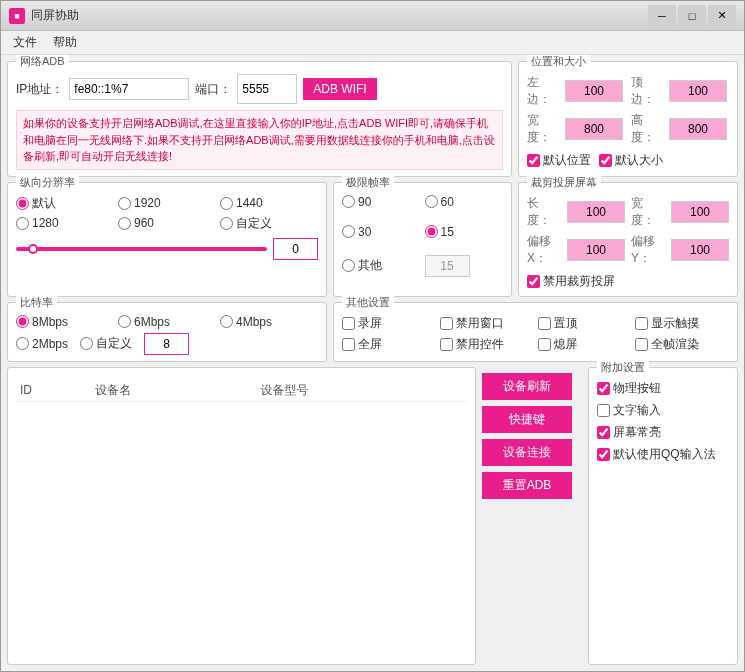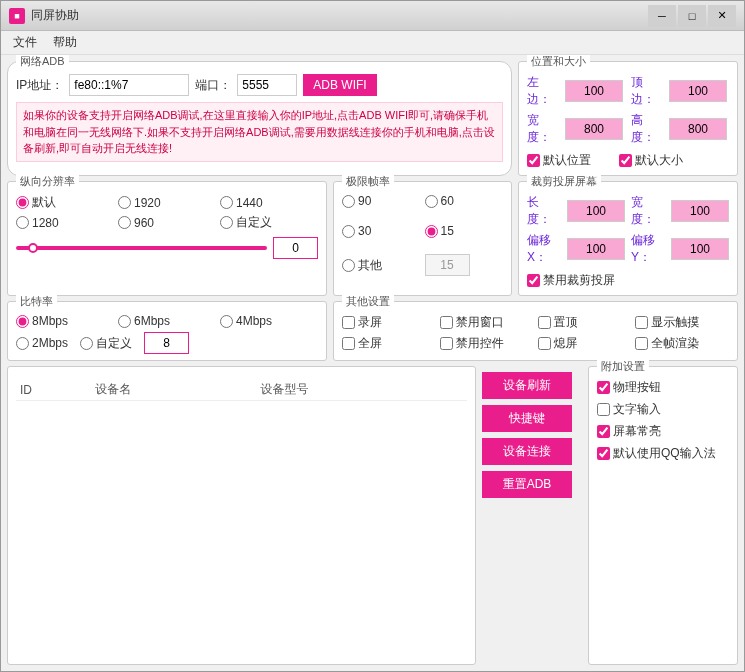--- a/index.html
+++ b/index.html
@@ -99,21 +99,20 @@
       top: -8px;
       left: 8px;
       background: white;
       padding: 0 4px;
       font-size: 11px;
       color: #555;
     }
     .network-panel {
       flex: 1;
       padding-top: 12px;
-      border-radius: 12px;
     }
     .position-panel {
       width: 220px;
       padding-top: 12px;
     }
     .ip-row {
       display: flex;
       align-items: center;
       gap: 6px;
       margin-bottom: 6px;
@@ -127,21 +126,21 @@
       width: 120px;
       height: 22px;
     }
     .port-label { font-size: 12px; color: #333; }
     .port-input {
       border: 1px solid #ccc;
       background: white;
       padding: 2px 4px;
       font-size: 12px;
       width: 60px;
-      height: 22px;
+      height: 30px;
     }
     .adb-wifi-btn {
       background: #e91e8c;
       color: white;
       border: none;
       padding: 3px 10px;
       font-size: 12px;
       cursor: pointer;
       height: 22px;
       white-space: nowrap;
@@ -154,33 +153,33 @@
       color: #cc0044;
       line-height: 1.5;
     }
     .pos-grid {
       display: grid;
       grid-template-columns: auto 60px auto 60px;
       gap: 4px 6px;
       align-items: center;
       margin-bottom: 6px;
     }
-    .pos-label { font-size: 12px; color: #6d28d9; }
+    .pos-label { font-size: 12px; color: #737373; }
     .pos-input {
       border: 1px solid #ccc;
       background: #f9a8d4;
       padding: 2px 4px;
       font-size: 12px;
       width: 58px;
       height: 22px;
       text-align: center;
     }
     .checkbox-row {
       display: flex;
-      gap: 28px;
+      gap: 8px;
       align-items: flex-end;
     }
     .checkbox-item {
       display: flex;
       align-items: center;
       gap: 3px;
       font-size: 12px;
       color: #333;
     }
     .checkbox-item input[type=checkbox] {

